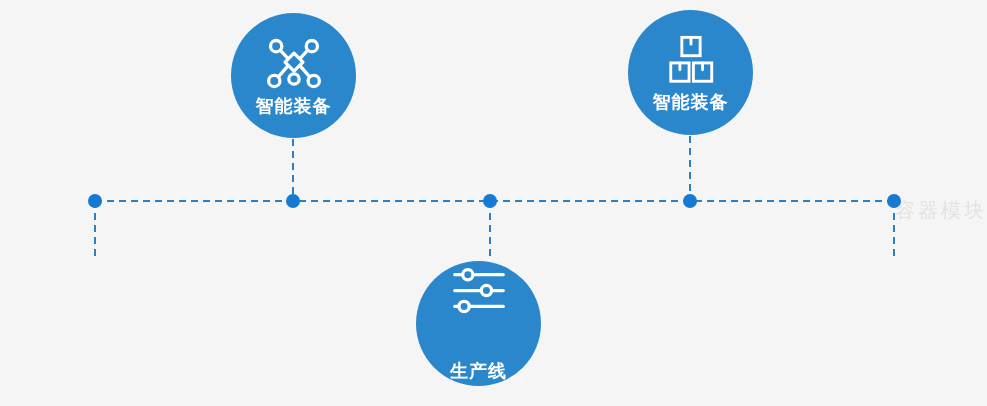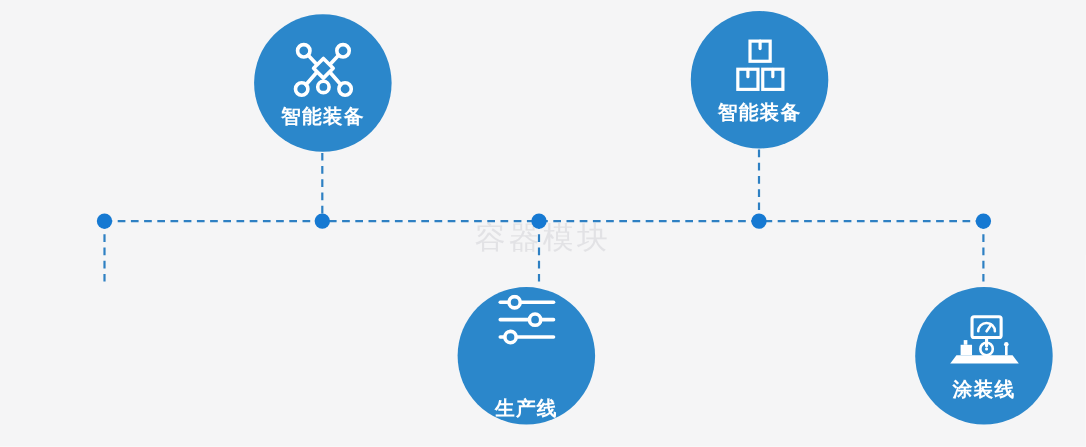--- a/index.html
+++ b/index.html
@@ -4,21 +4,21 @@
 <style>
   html,body{margin:0;padding:0;}
   .stage{
     position:relative;width:987px;height:406px;
     background:var(--background,#f5f5f6);
     overflow:hidden;
     font-family:"Liberation Sans",sans-serif;
   }
   .watermark{
     position:absolute;left:0;top:197px;width:987px;
-    text-align:center;font-size:28px;letter-spacing:3px;
+    text-align:right;font-size:20px;letter-spacing:3px;
     color:var(--watermark-color,#e2e2e5);
     z-index:1;user-select:none;
   }
   .connectors{position:absolute;left:0;top:0;z-index:2;}
   .node{
     position:absolute;width:125px;height:125px;border-radius:50%;
     background:var(--circle,#2b87cb);
     display:flex;flex-direction:column;align-items:center;justify-content:center;
     gap:5px;z-index:3;cursor:pointer;
   }
@@ -98,34 +98,14 @@
         <circle cx="17" cy="7" r="5.5" style="fill:var(--circle,#2b87cb)"></circle>
         <line x1="3" y1="24" x2="55" y2="24"></line>
         <circle cx="37" cy="24" r="5.5" style="fill:var(--circle,#2b87cb)"></circle>
         <line x1="3" y1="41" x2="55" y2="41"></line>
         <circle cx="13" cy="41" r="5.5" style="fill:var(--circle,#2b87cb)"></circle>
       </svg>
     </span>
     <span class="label">生产线</span>
   </div>
 
-  <div class="node pos-bottom-right">
-    <span class="icon">
-      <svg width="68" height="55" viewBox="0 0 72 58" fill="none" stroke="#ffffff" stroke-linecap="round" stroke-linejoin="round">
-        <rect x="24" y="3" width="28" height="20" rx="2" stroke-width="3"></rect>
-        <path d="M30,17 A8,8 0 0 1 46,17" stroke-width="2.5"></path>
-        <line x1="38" y1="17" x2="42.5" y2="10.5" stroke-width="2.5"></line>
-        <line x1="38" y1="23" x2="38" y2="31" stroke-width="3"></line>
-        <g fill="#ffffff" stroke="none">
-          <path d="M3,48 H69 L63,40 H9 Z"></path>
-          <rect x="13" y="30" width="11" height="10"></rect>
-          <rect x="16" y="25.5" width="3.5" height="4.5"></rect>
-          <circle cx="57" cy="29.5" r="2.2"></circle>
-          <circle cx="38" cy="34" r="1.5"></circle>
-        </g>
-        <circle cx="38" cy="34" r="6" stroke-width="2.5"></circle>
-        <line x1="57" y1="32" x2="57" y2="39" stroke-width="2.5"></line>
-      </svg>
-    </span>
-    <span class="label">涂装线</span>
-  </div>
 
 </div>
 
 </body></html>

